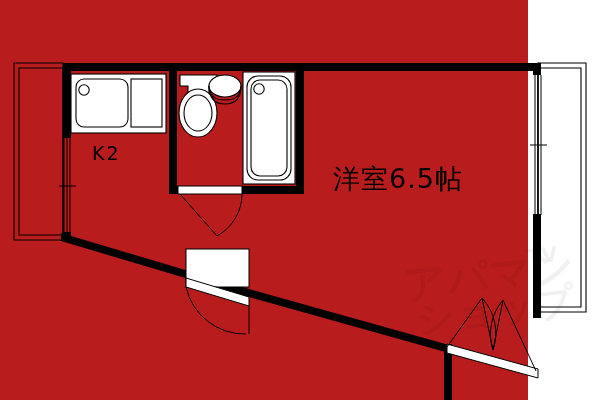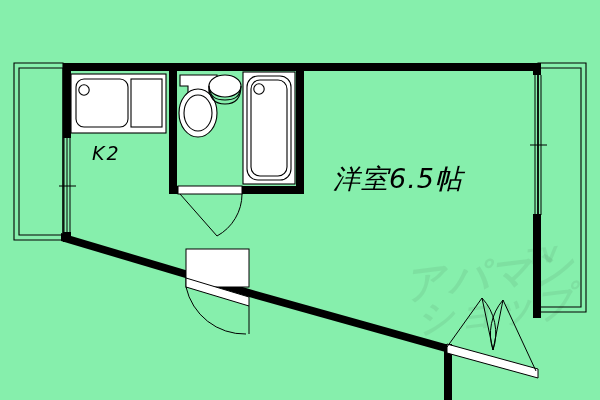--- a/index.html
+++ b/index.html
@@ -8,24 +8,23 @@
     background: #ffffff;
   }
   body {
     width: 600px;
     height: 400px;
     overflow: hidden;
     font-family: "Liberation Sans", sans-serif;
   }
   #floorplan-root {
     position: relative;
-    width: 600px;
+    width: 528px;
     height: 400px;
-    background: #86efac;
-    font-style: italic;
+    background: #b91c1c;
   }
   svg.plan {
     display: block;
     width: 600px;
     height: 400px;
   }
   .wall-thick { fill: #000000; }
   .wall-thin {
     fill: none;
     stroke: #000000;

